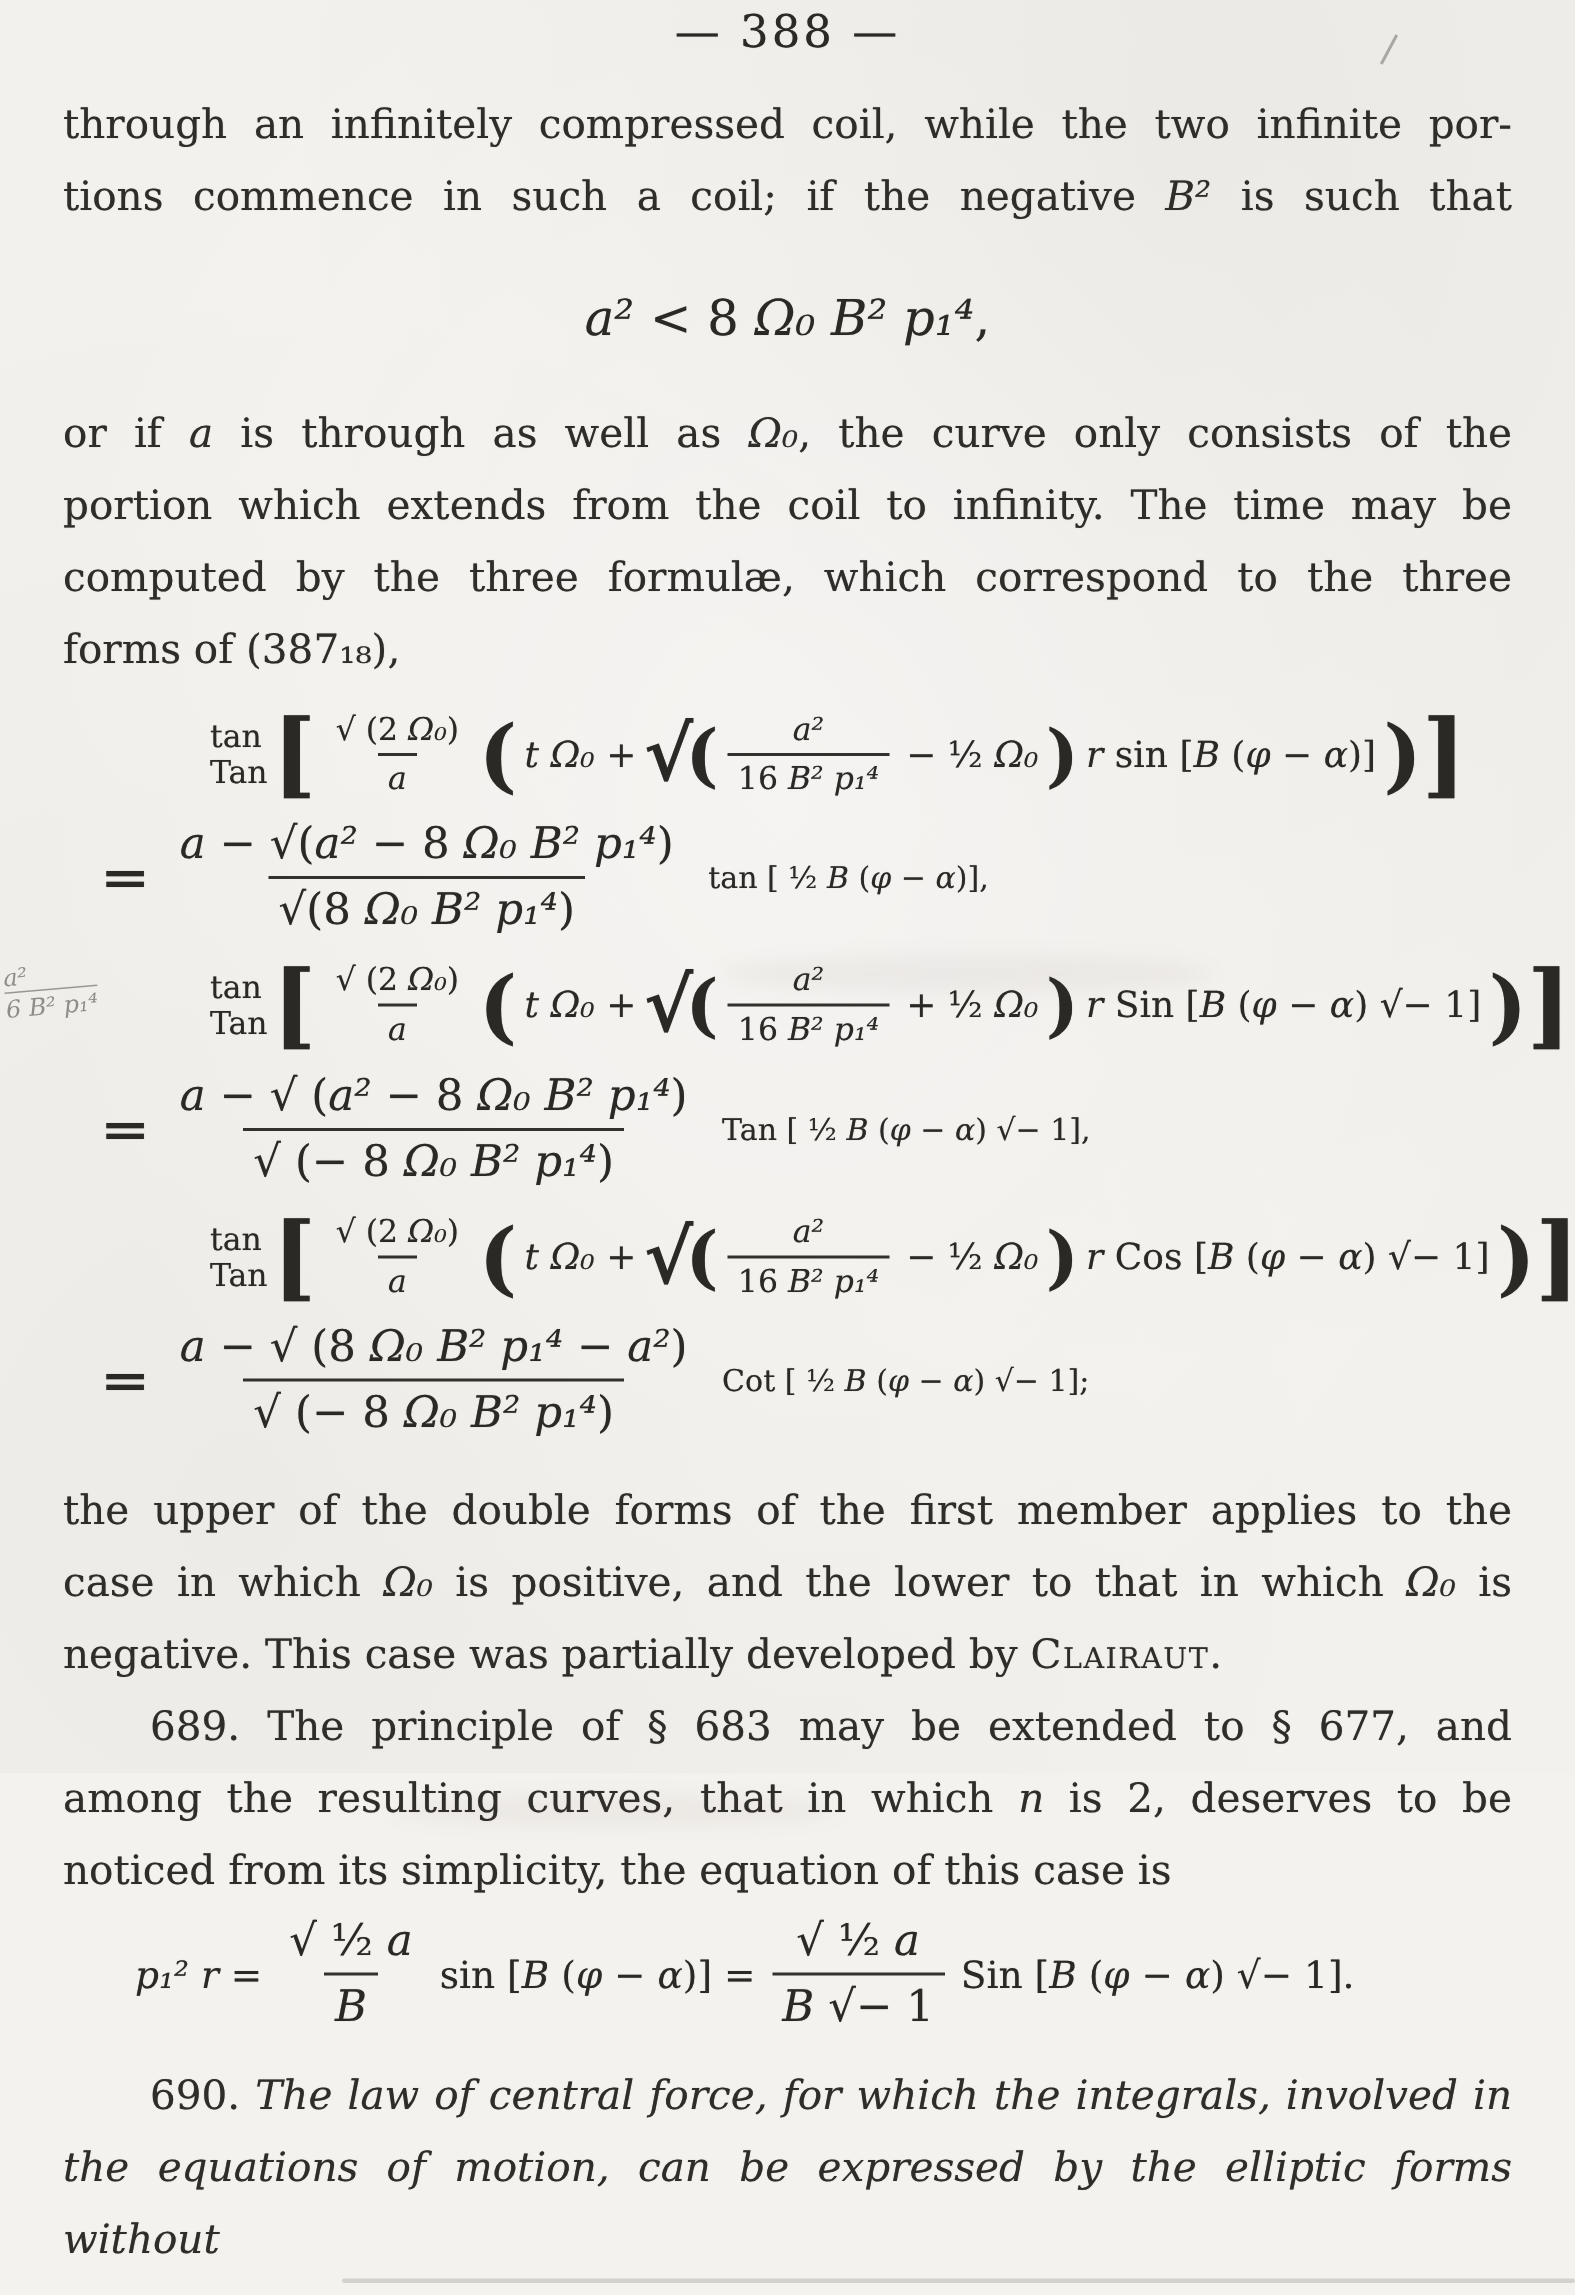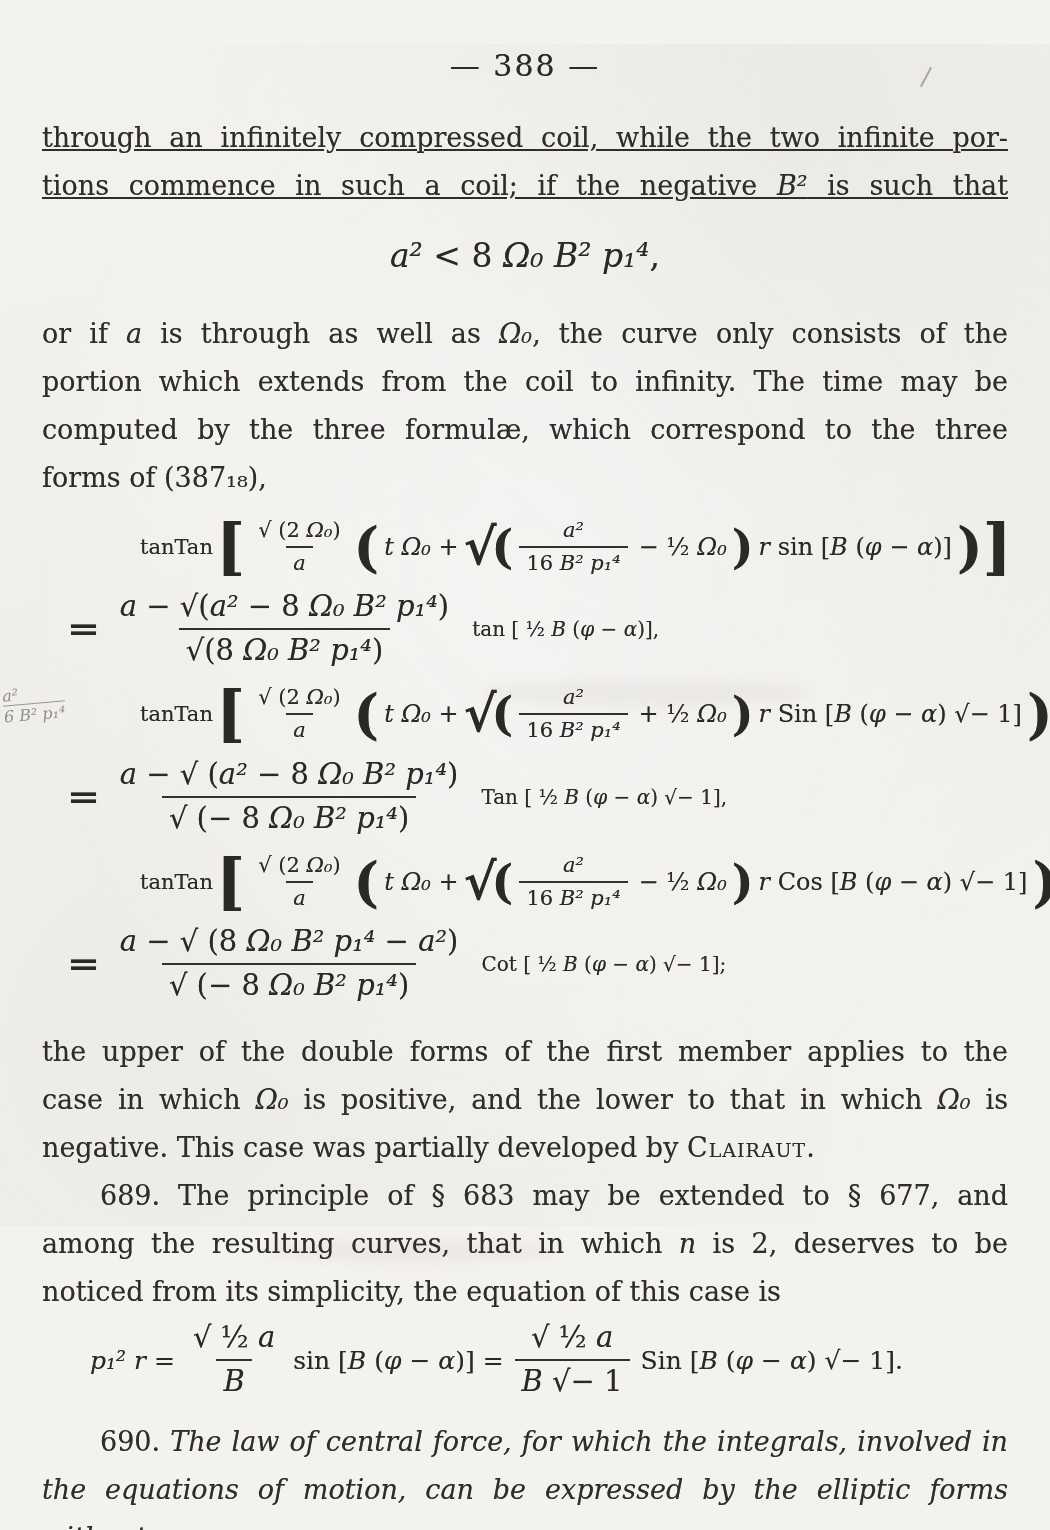--- a/index.html
+++ b/index.html
@@ -10,38 +10,37 @@
   }
   #page{
     position:relative;width:1050px;height:1182px;
     color:#2f2d2a;
     background:
       radial-gradient(ellipse at 75% 8%, rgba(60,55,50,0.045), transparent 55%),
       radial-gradient(ellipse at 15% 85%, rgba(60,55,50,0.03), transparent 60%),
       radial-gradient(ellipse at 50% 45%, rgba(255,255,255,0.5), transparent 70%),
       #f3f1ed;
     text-shadow:0 0 0.5px rgba(45,42,38,0.55);
-    margin-top:44px;
   }
   
   .hdr{
     position:absolute;top:4px;left:0;width:100%;
     text-align:center;font-size:30px;letter-spacing:2px;color:#2b2926;
   }
   
   .para{position:absolute;left:42px;right:42px;font-size:27px;}
   .para .tline{
     line-height:48px;text-align:justify;text-align-last:justify;
     white-space:normal;
   }
   .para .tline.endline{text-align-last:left;}
   .indent .tline:first-child{padding-left:58px;}
   .i{font-style:italic;}
   .sc{font-variant:small-caps;letter-spacing:1px;}
-  #p1{top:70px;text-decoration:underline;}
+  #p1{top:60px;}
   #p2{top:266px;}
   #p3{top:984px;}
   #p4{top:1128px;}
   #p5{top:1374px;}
   
   .eqcenter{
     position:absolute;left:0;width:100%;text-align:center;
     font-size:33px;color:#2b2926;
   }
   #eq1{top:192px;}
@@ -57,21 +56,21 @@
   #eq2{top:1278px;left:85px;height:76px;font-size:25px;}
   .seg{margin:0 5px;}
   .frac{
     display:inline-flex;flex-direction:column;align-items:center;
     text-align:right;margin:0 6px;font-size:21px;line-height:1.3;
   }
   .fb .frac,#eq2 .frac{font-size:29px;}
   .frac .num{padding:0 7px 2px;}
   .frac .den{border-top:2px solid #33312d;padding:2px 7px 0;}
   .choice{
-    display:inline-flex;flex-direction:row;align-items:flex-start;
+    display:inline-flex;flex-direction:column;align-items:flex-start;
     font-size:21px;line-height:1.15;margin-right:3px;
   }
   .b1,.b2,.b3,.rad,.beq{font-weight:bold;line-height:1;}
   .b1{font-size:62px;}          
   .b2{font-size:54px;}          
   .b3{font-size:46px;}          
   .rad{font-size:50px;margin-right:-5px;}
   .beq{font-size:32px;margin-right:10px;transform:scaleX(1.25);}
   .respost{font-size:20px;margin-left:10px;}
   

